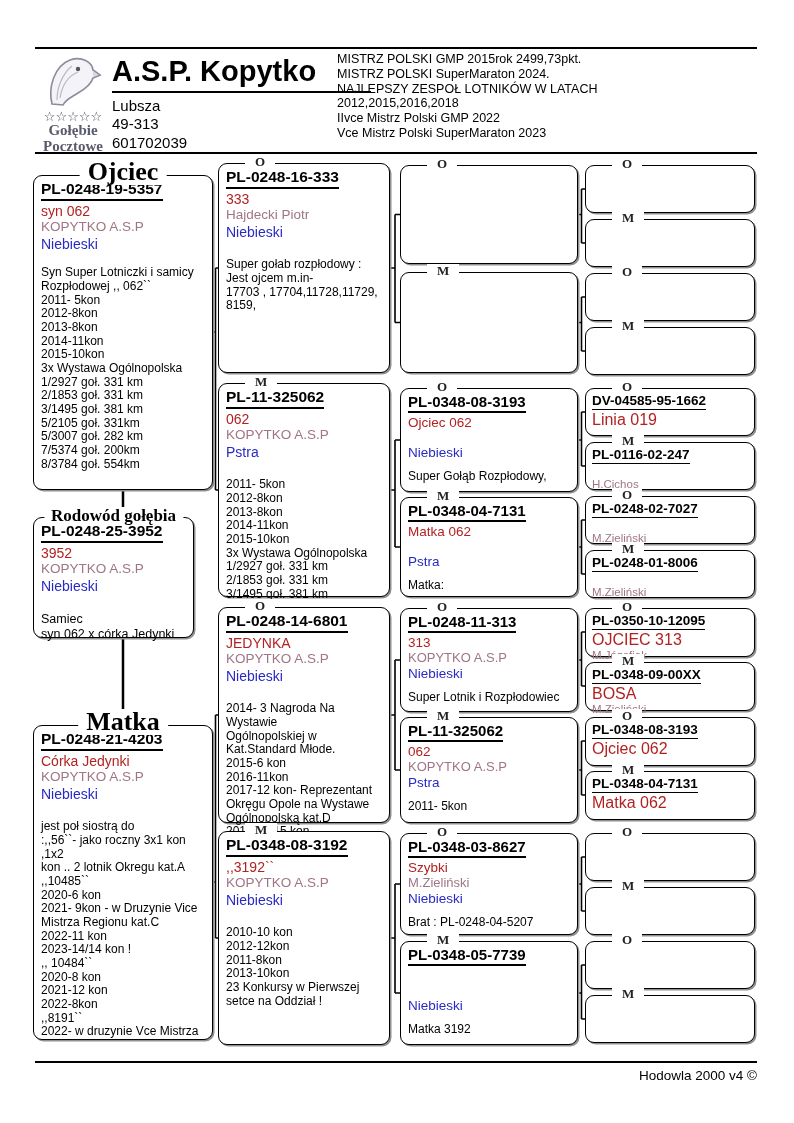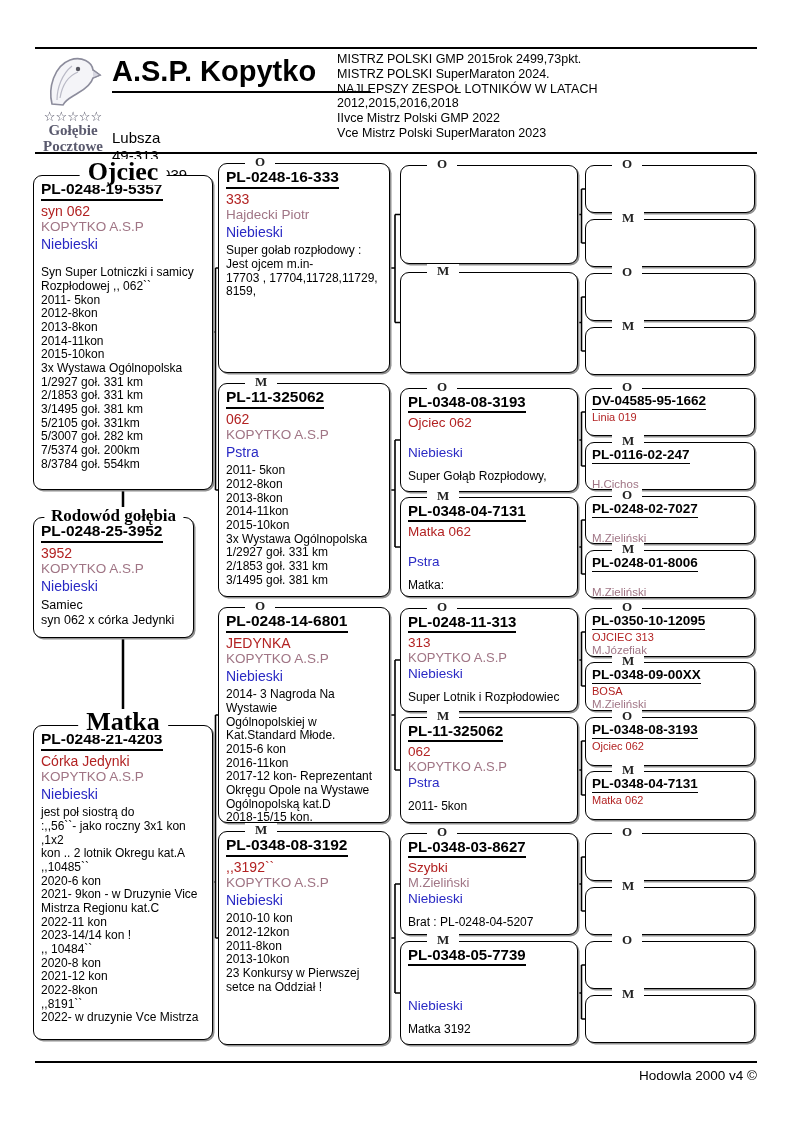--- a/index.html
+++ b/index.html
@@ -5,48 +5,48 @@
   html,body{margin:0;padding:0;background:#e8e8e8;}
   #page{position:relative;width:794px;height:1123px;background:#ffffff;margin:0 auto;
         font-family:"Liberation Sans",sans-serif;color:#000;overflow:hidden;}
   .rule{position:absolute;left:35px;width:722px;border-top:2px solid #000;height:0;}
   
   #logo{position:absolute;left:34px;top:54px;width:78px;text-align:center;color:#5a5a6e;}
   #logo .stars{font-size:13px;line-height:1;color:#4a4a5e;letter-spacing:0;}
   #logo .lg1,#logo .lg2{font-family:"Liberation Serif",serif;font-weight:bold;font-size:15px;line-height:1.05;}
   #title{position:absolute;left:112px;top:55px;font-size:29px;font-weight:bold;
          border-bottom:2.5px solid #000;padding:0 55px 3px 0;white-space:nowrap;}
-  #address{position:absolute;left:112px;top:97px;font-size:15px;line-height:1.23;margin-top:32px;}
+  #address{position:absolute;left:112px;top:97px;font-size:15px;line-height:1.23;}
   #achv{position:absolute;right:37px;top:52px;width:420px;font-size:12.5px;line-height:1.18;}
   
   .pbox{position:absolute;background:#fff;border:1.5px solid #000;border-radius:9px;
         box-shadow:1.5px 1.5px 0 #909090;box-sizing:border-box;padding:4px 7px 4px 7px;}
   .slab{position:absolute;top:-9px;left:26px;background:#fff;padding:0 10px;
         font-family:"Liberation Serif",serif;font-weight:bold;font-size:13px;color:#222;line-height:1;}
   .big-title{position:absolute;top:-17px;left:50%;transform:translateX(-50%);background:#fff;
         padding:0 8px;font-family:"Liberation Serif",serif;font-weight:bold;font-size:26px;
         white-space:nowrap;line-height:1;}
   .mid-title{position:absolute;top:-11px;left:50%;transform:translateX(-50%);background:#fff;
         padding:0 7px;font-family:"Liberation Serif",serif;font-weight:bold;font-size:17px;
         white-space:nowrap;line-height:1;}
   .ring{display:inline-block;font-weight:bold;font-size:15.5px;line-height:1.2;
         border-bottom:2px solid #000;margin-bottom:2px;}
   .pname{font-size:14px;color:var(--name_red);min-height:16px;line-height:1.15;}
   .pbreeder{font-size:13.5px;color:var(--breeder_mauve);min-height:15px;line-height:1.15;}
   .pcolor{font-size:14px;color:var(--line_blue);min-height:16px;line-height:1.15;margin-top:2px;}
-  .pdesc{font-size:12px;line-height:1.14;white-space:pre-line;margin-top:4px;}
+  .pdesc{font-size:12px;line-height:1.14;white-space:pre-line;margin-top:18px;}
   .gap-desc{margin-top:14px;}
   .g3 .ring{font-size:15px;}
   .g3 .pname{font-size:13.5px;}
   .g3 .pbreeder{font-size:13px;min-height:14px;}
   .g3 .pcolor{font-size:13.5px;margin-top:0;}
   .g3 .pdesc{margin-top:9px;}
   .g4{padding:2px 6px;}
   .g4 .ring{font-size:13.5px;border-bottom-width:1.5px;margin-bottom:1px;}
-  .g4 .pname{font-size:11px;min-height:13px;line-height:1.1;}
+  .g4 .pname{font-size:16px;min-height:13px;line-height:1.1;}
   .g4 .pbreeder{font-size:11.5px;min-height:13px;line-height:1.1;}
   #footer-text{position:absolute;right:37px;top:1068px;font-size:13.5px;}
   svg.conn{position:absolute;left:0;top:0;}
 </style>
 </head>
 <body>
 
 <div id="page">
 
   <div class="rule" style="top:47px"></div>

